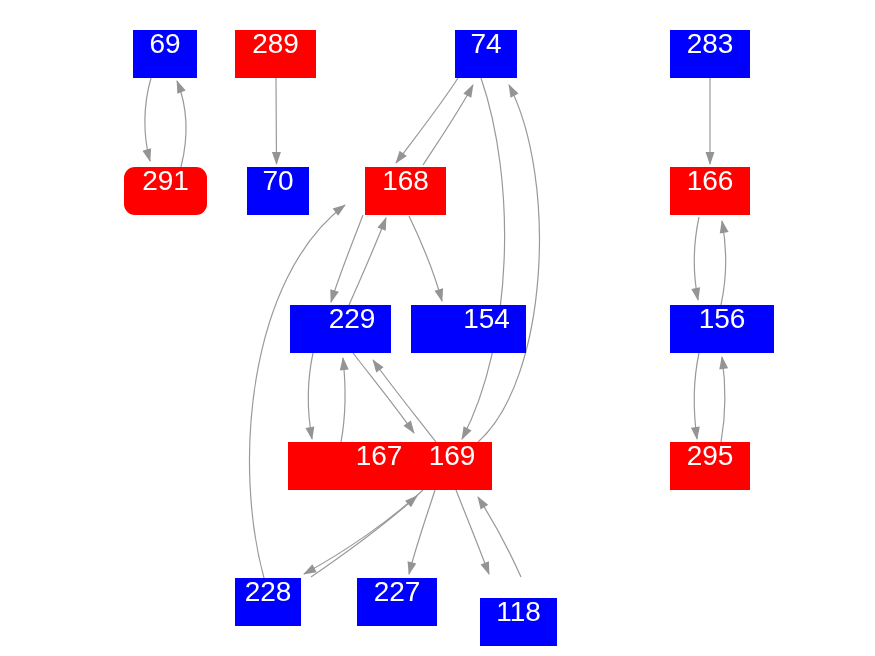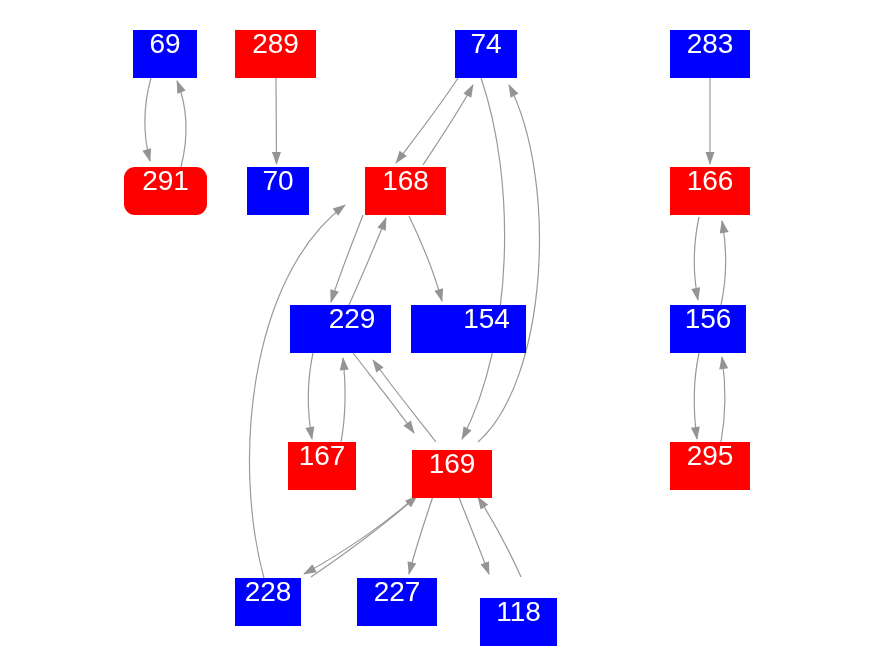--- a/index.html
+++ b/index.html
@@ -102,27 +102,27 @@
     </div>
   <div class="node red" style="left:670px; top:167px; width:80px; height:48px;">
       <span>166</span>
     </div>
   <div class="node blue" style="left:290px; top:305px; width:78px; height:48px;padding-left:23px;">
       <span>229</span>
     </div>
   <div class="node blue" style="left:411px; top:305px; width:79px; height:48px;padding-left:36px;">
       <span>154</span>
     </div>
-  <div class="node blue" style="left:670px; top:305px; width:76px; height:48px;">
+  <div class="node blue" style="left:670px; top:305px; width:104px; height:48px;">
       <span>156</span>
     </div>
-  <div class="node red" style="left:288px; top:442px; width:68px; height:48px;">
+  <div class="node red" style="left:288px; top:442px; width:100px; height:48px;padding-left:41px;">
       <span>167</span>
     </div>
-  <div class="node red" style="left:412px; top:442px; width:80px; height:48px;margin-top:8px;">
+  <div class="node red" style="left:412px; top:442px; width:80px; height:48px;">
       <span>169</span>
     </div>
   <div class="node red" style="left:670px; top:442px; width:80px; height:48px;">
       <span>295</span>
     </div>
   <div class="node blue" style="left:235px; top:578px; width:66px; height:48px;">
       <span>228</span>
     </div>
   <div class="node blue" style="left:357px; top:578px; width:80px; height:48px;">
       <span>227</span>

